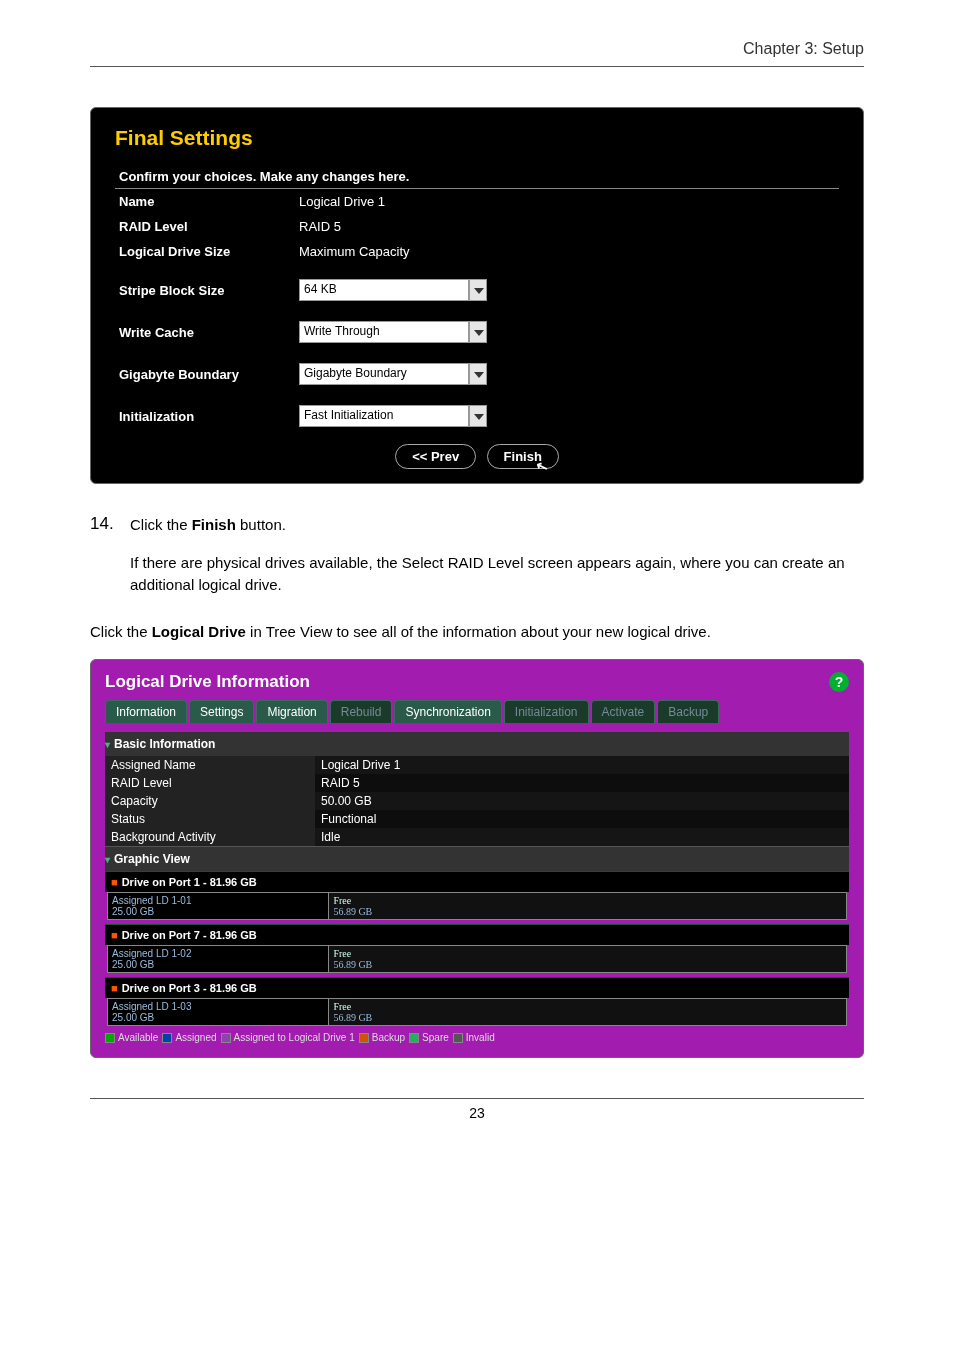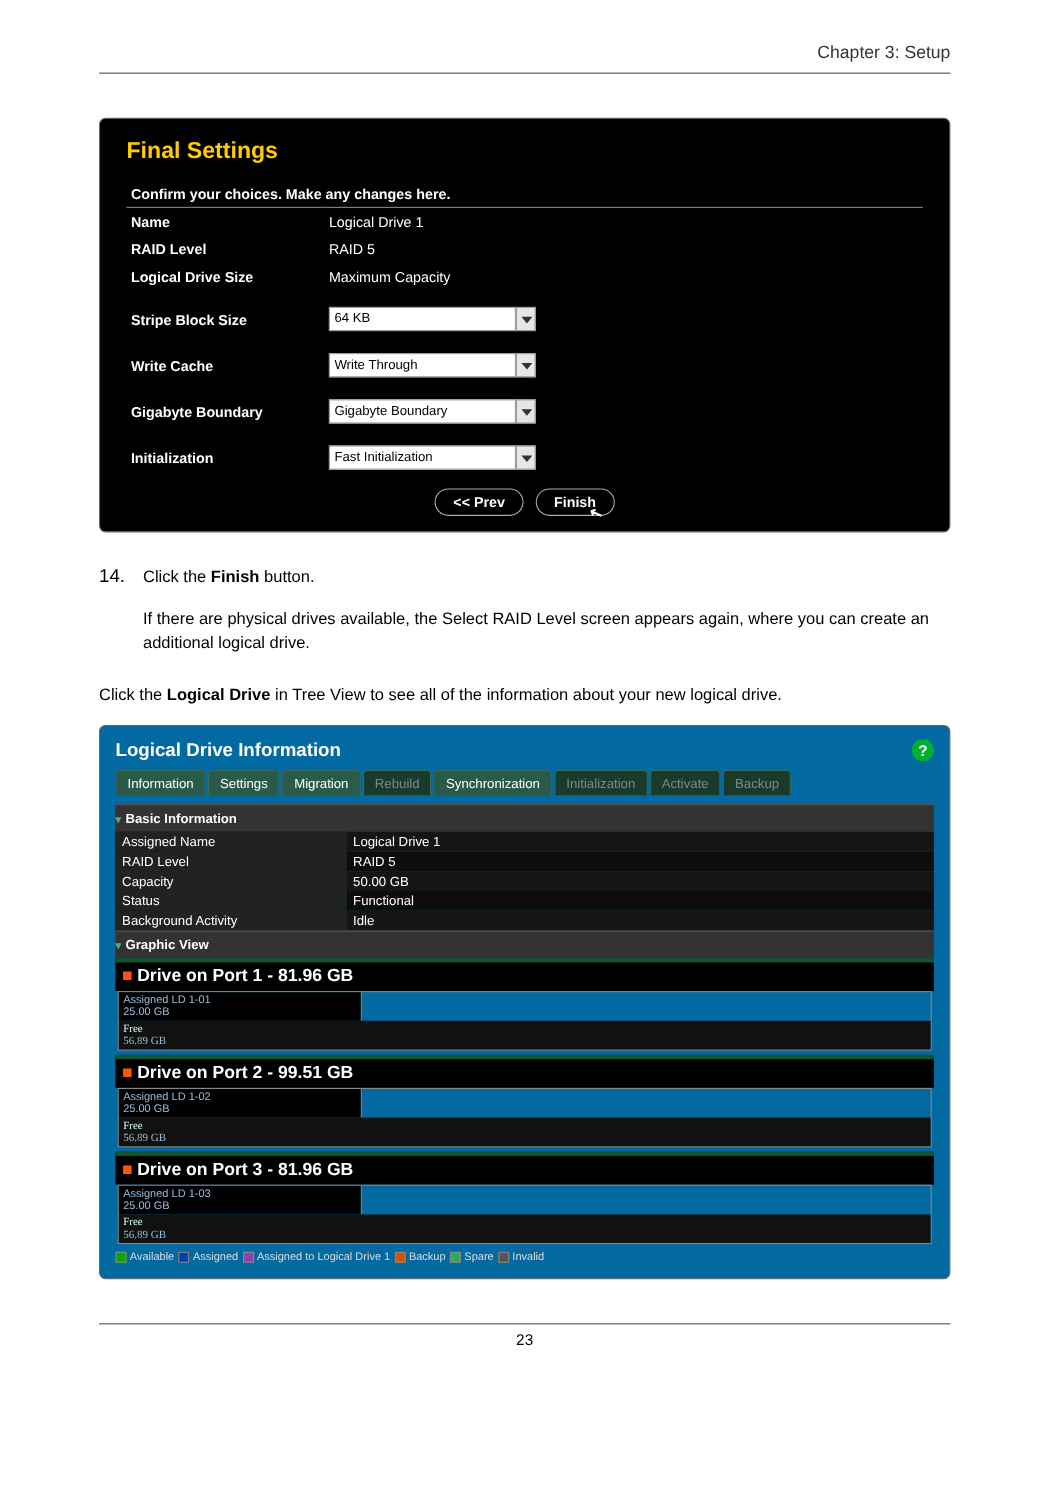--- a/index.html
+++ b/index.html
@@ -98,21 +98,21 @@
     line-height: 1.45;
     margin-bottom: 16px;
   }
   .step-list { list-style: none; }
   .step-list li { display: flex; margin-bottom: 10px; }
   .step-num { width: 40px; flex-shrink: 0; font-size: 17px; }
   .step-content { flex: 1; }
 
   
   .panel-ldi {
-    background: #0369a1;
+    background: #a21caf;
     border: 1px solid #666;
     border-radius: 6px;
     padding: 12px 14px 14px 14px;
     margin: 0 auto;
   }
   .ldi-titlebar { display: flex; justify-content: space-between; align-items: center; margin-bottom: 8px;}
   .ldi-title { color: #fff; font-weight: bold; font-size: 17px; }
   .help-icn {
     display: inline-block; width: 20px; height: 20px;
     background: #00b030; color: #fff; font-weight: bold;
@@ -142,27 +142,27 @@
   .section-hdr .chev { color: #5a8; margin-right: 4px; font-size: 10px; }
   .info-table { width: 100%; border-collapse: collapse; font-size: 12px; }
   .info-table tr td { padding: 2px 6px; color: #fff; }
   .info-table tr td:first-child { width: 210px; font-weight: normal; background: #222; }
   .info-table tr:nth-child(odd) { background: #151515; }
   .info-table tr:nth-child(even) { background: #0d0d0d; }
 
   .drive-hdr {
     background: #000;
     color: #fff;
-    font-size: 16px;
+    font-size: 11px;
     font-weight: bold;
     padding: 4px 6px;
-    border-top: 4px solid #14532d;
+    border-top: 1px solid #14532d;
   }
   .drive-hdr .disk-icn { color: #f50; margin-right: 4px; }
-  .drive-bar { display: flex; border: 1px solid #888; margin: 0 2px 4px 2px; font-size: 10px; color:#cfe;flex-direction:column;}
+  .drive-bar { display: flex; border: 1px solid #888; margin: 0 2px 4px 2px; font-size: 10px; color:#cfe;}
   .seg { padding: 2px 4px; }
   .seg.assigned { background: #000; border-right: 1px solid #888; width: 30%; color:#9bd;}
   .seg.free { background: #111; flex: 1; color:#cfe;font-family:Liberation Serif, serif;}
   .seg .small { display:block; font-size:10px; color:#9bd;}
 
   .legend { display:flex; gap:4px; margin-top:6px; font-size:10px; align-items:center; flex-wrap:wrap;}
   .legend .box { display:inline-block; width:10px; height:10px; margin-right:3px; vertical-align:middle; border:1px solid #888;}
   .legend span { color:#ddd; display:inline-flex; align-items:center;}
   .lg-avail { background:#0a0; }
   .lg-assigned { background:#04a; }
@@ -320,21 +320,21 @@
     <div class="section-hdr">
       <span class="chev">▾</span><span>Graphic View</span>
     </div>
 
     <div class="drive-hdr"><span class="disk-icn">■</span><span>Drive on Port 1 - 81.96 GB</span></div>
     <div class="drive-bar">
       <div class="seg assigned"><span>Assigned LD 1-01</span><span class="small">25.00 GB</span></div>
       <div class="seg free"><span>Free</span><span class="small">56.89 GB</span></div>
     </div>
 
-    <div class="drive-hdr"><span class="disk-icn">■</span><span>Drive on Port 2 - 99.51 GB</span></div>
+    <div class="drive-hdr"><span class="disk-icn">■</span><span>Drive on Port 7 - 81.96 GB</span></div>
     <div class="drive-bar">
       <div class="seg assigned"><span>Assigned LD 1-02</span><span class="small">25.00 GB</span></div>
       <div class="seg free"><span>Free</span><span class="small">56.89 GB</span></div>
     </div>
 
     <div class="drive-hdr"><span class="disk-icn">■</span><span>Drive on Port 3 - 81.96 GB</span></div>
     <div class="drive-bar">
       <div class="seg assigned"><span>Assigned LD 1-03</span><span class="small">25.00 GB</span></div>
       <div class="seg free"><span>Free</span><span class="small">56.89 GB</span></div>
     </div>

